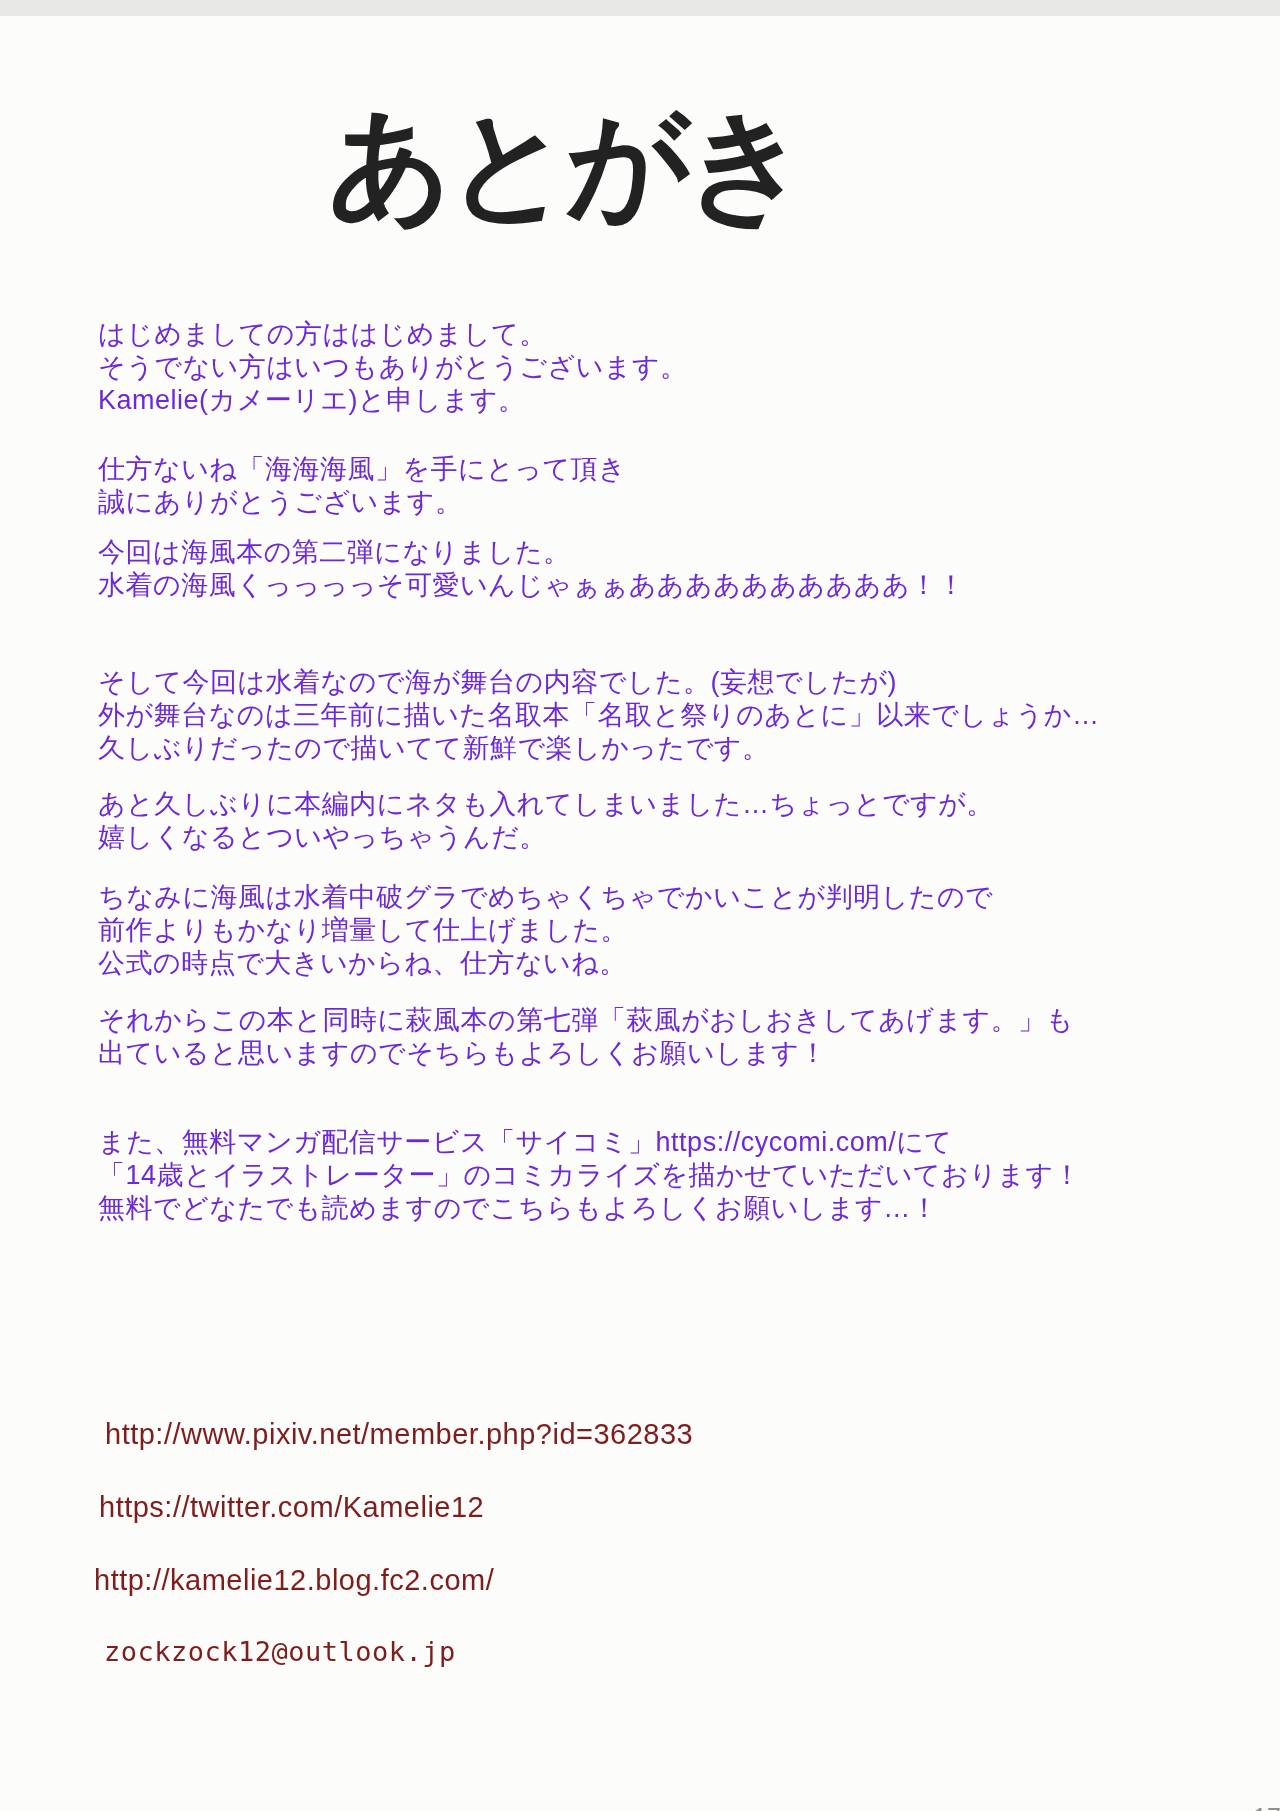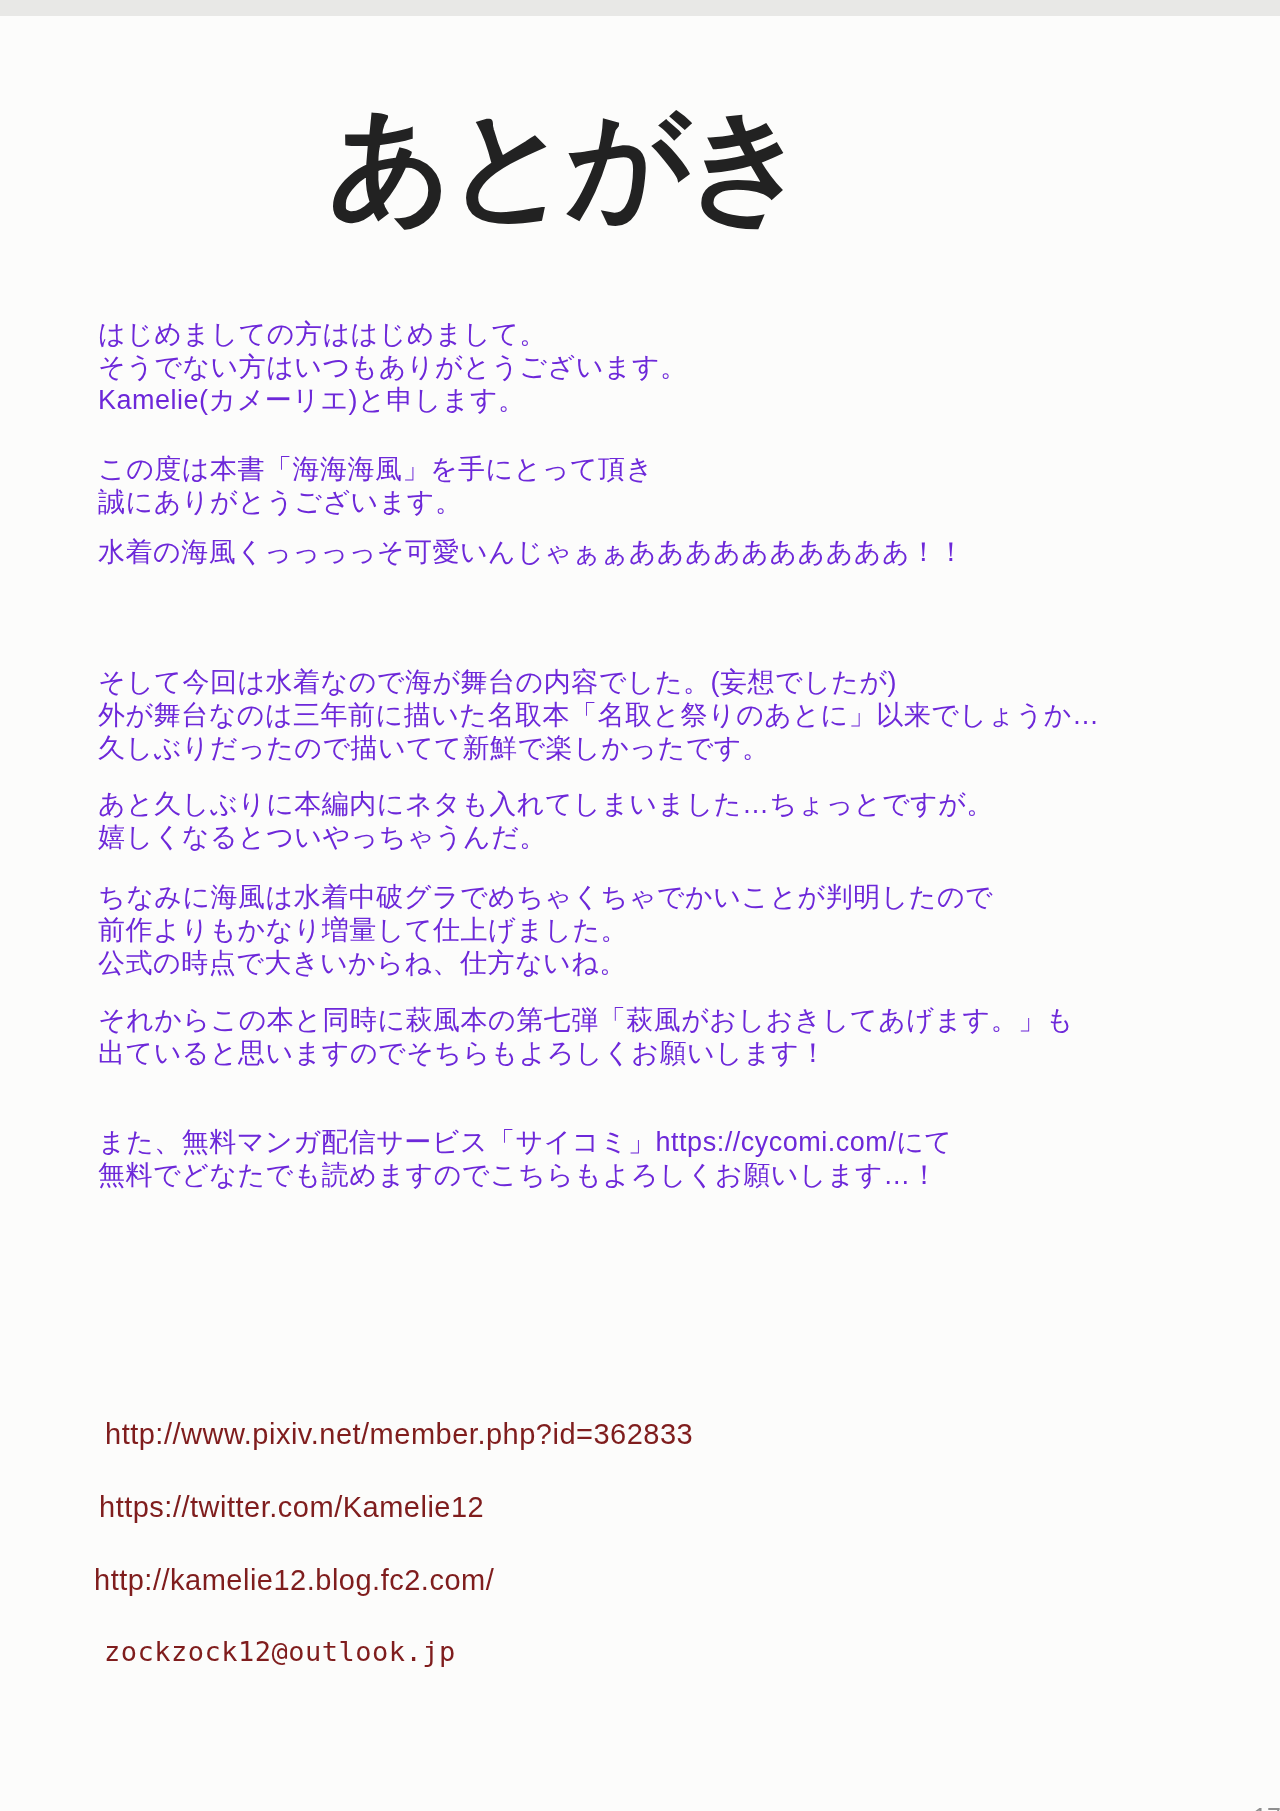--- a/index.html
+++ b/index.html
@@ -58,25 +58,26 @@
 
   <h1 class="title">あとがき</h1>
 
   <div class="para" style="top:302px">
     <div class="line">はじめましての方ははじめまして。</div>
     <div class="line">そうでない方はいつもありがとうございます。</div>
     <div class="line">Kamelie(カメーリエ)と申します。</div>
   </div>
 
   <div class="para" style="top:437px">
-    <div class="line">この度は本書「海海海風」を手にとって頂き</div>
+    <div class="line">仕方ないね「海海海風」を手にとって頂き</div>
     <div class="line">誠にありがとうございます。</div>
   </div>
 
   <div class="para" style="top:520px">
+    <div class="line">今回は海風本の第二弾になりました。</div>
     <div class="line">水着の海風くっっっっそ可愛いんじゃぁぁああああああああああ！！</div>
   </div>
 
   <div class="para" style="top:650px">
     <div class="line">そして今回は水着なので海が舞台の内容でした。(妄想でしたが)</div>
     <div class="line">外が舞台なのは三年前に描いた名取本「名取と祭りのあとに」以来でしょうか…</div>
     <div class="line">久しぶりだったので描いてて新鮮で楽しかったです。</div>
   </div>
 
   <div class="para" style="top:772px">
@@ -90,20 +91,21 @@
     <div class="line">公式の時点で大きいからね、仕方ないね。</div>
   </div>
 
   <div class="para" style="top:988px">
     <div class="line">それからこの本と同時に萩風本の第七弾「萩風がおしおきしてあげます。」も</div>
     <div class="line">出ていると思いますのでそちらもよろしくお願いします！</div>
   </div>
 
   <div class="para" style="top:1110px">
     <div class="line">また、無料マンガ配信サービス「サイコミ」https://cycomi.com/にて</div>
+    <div class="line">「14歳とイラストレーター」のコミカライズを描かせていただいております！</div>
     <div class="line">無料でどなたでも読めますのでこちらもよろしくお願いします…！</div>
   </div>
 
 
   <div class="link" style="top:1402px;left:105px">http://www.pixiv.net/member.php?id=362833</div>
   <div class="link" style="top:1475px;left:99px">https://twitter.com/Kamelie12</div>
   <div class="link" style="top:1548px;left:94px">http://kamelie12.blog.fc2.com/</div>
   <div class="link email" style="top:1620px;left:104px">zockzock12@outlook.jp</div>
 
   <div class="pagenum">17</div>

